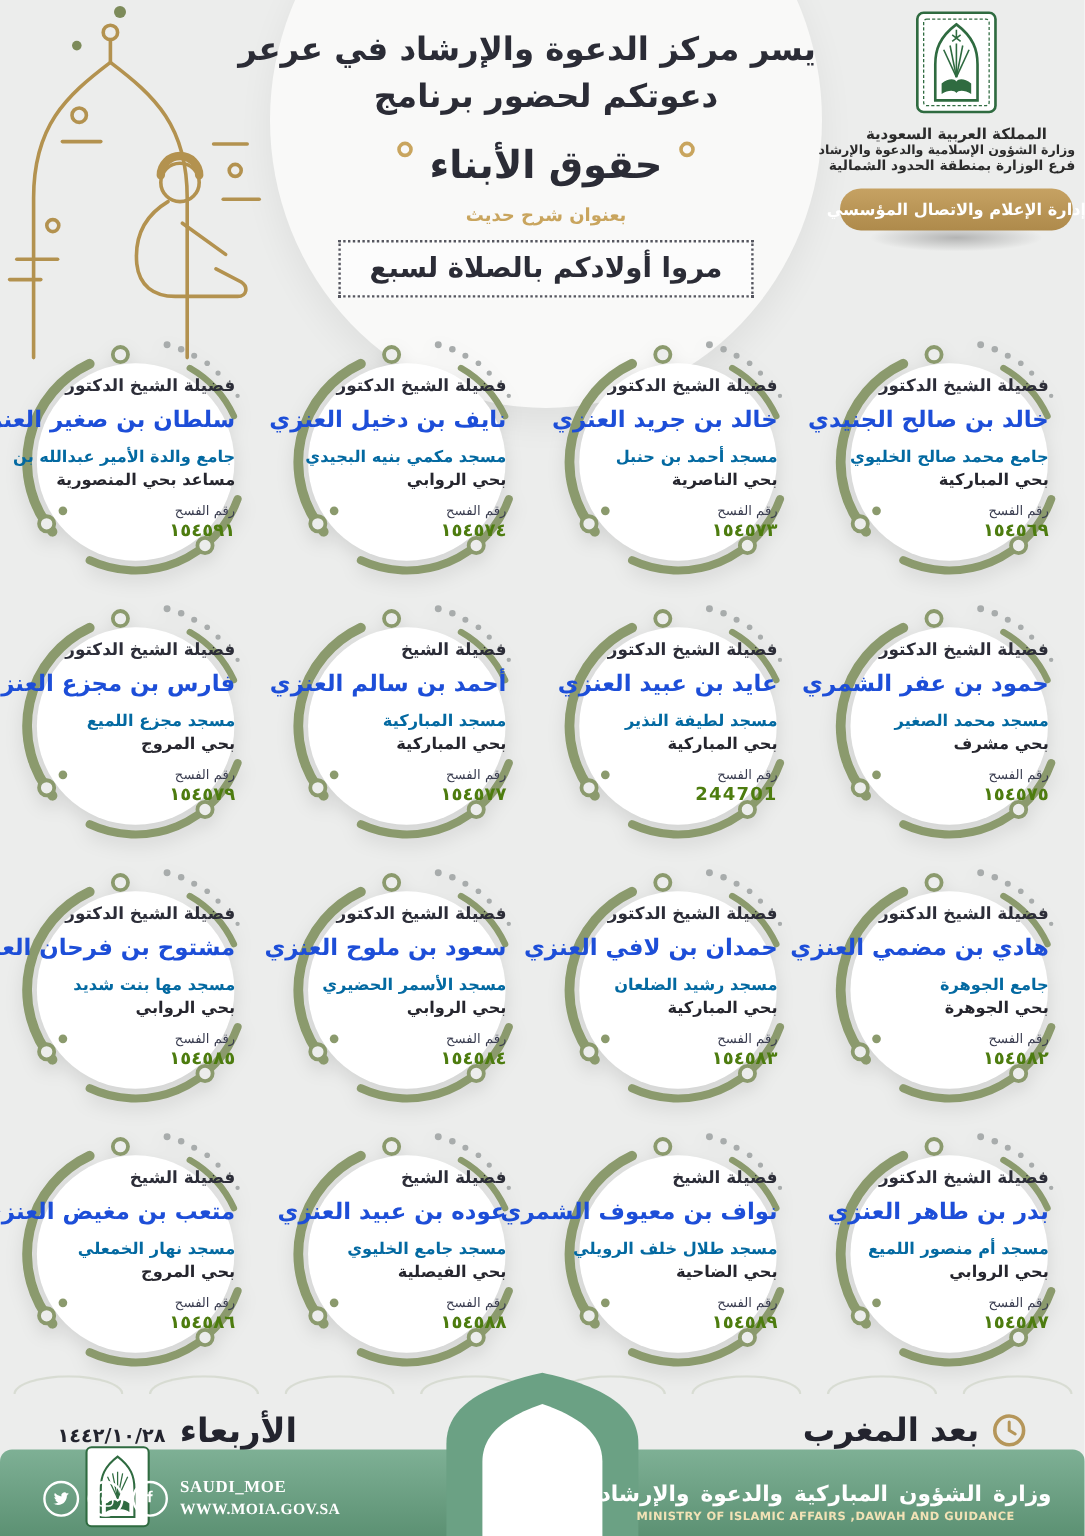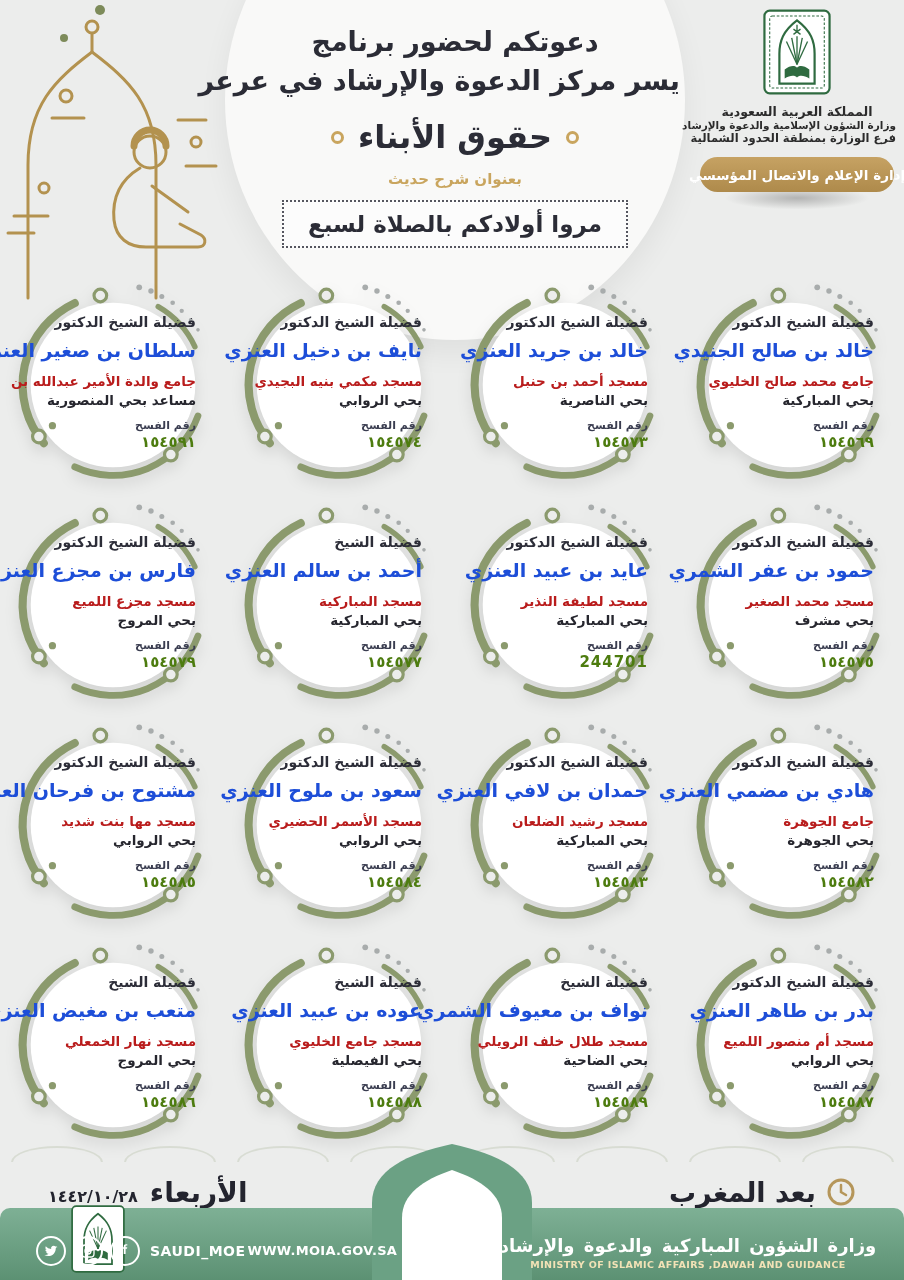--- a/index.html
+++ b/index.html
@@ -14,21 +14,21 @@
   .dome-bg{
     position:absolute;left:225px;top:-140px;width:460px;height:480px;
     background:#f9f9f8;border-radius:50%;
     box-shadow:0 12px 30px rgba(0,0,0,.06);
   }
   .header-text{
     position:absolute;left:230px;top:22px;width:450px;text-align:center;
     color:#2b2c36;
   }
   .h-line{font-size:27px;font-weight:700;white-space:nowrap;line-height:1.45;}
-  .program-row{margin-top:18px;display:flex;align-items:center;justify-content:center;gap:14px;}
+  .program-row{margin-top:18px;display:flex;align-items:flex-start;justify-content:center;gap:14px;}
   .gold-ring{width:13px;height:13px;border:3px solid #c9a55e;border-radius:50%;}
   .program-title{font-size:32px;font-weight:700;color:#2b2c36;white-space:nowrap;}
   .subtitle{margin-top:14px;font-size:15px;font-weight:700;color:#c9a55e;}
   .hadith-box{
     display:inline-block;margin-top:12px;padding:9px 24px;
     border:2px dotted #55565f;background:rgba(255,255,255,.55);
     font-size:23px;font-weight:700;color:#2b2c36;white-space:nowrap;
   }
   
   .left-art{position:absolute;right:auto;left:0;top:0;width:230px;height:300px;}
@@ -66,23 +66,23 @@
   .a-thin{stroke-width:6;}
   .ringlet{fill:#ecedec;stroke:#8b9a6d;stroke-width:3.5;}
   .dotfill{fill:#8b9a6d;}
   .gdot{fill:#a8acac;}
   .card-inner{
     position:absolute;inset:30px;display:flex;flex-direction:column;
     align-items:flex-start;text-align:center;color:#26262e;
   }
   .c-title{margin-top:12px;font-size:14px;font-weight:700;color:#2c2d38;white-space:nowrap;}
   .c-name{margin-top:9px;font-size:19px;font-weight:700;color:#1d4ed8;white-space:nowrap;}
-  .c-mosque{margin-top:12px;font-size:13.5px;font-weight:700;white-space:nowrap;color:#b91c1c;}
+  .c-mosque{margin-top:12px;font-size:13.5px;font-weight:700;white-space:nowrap;color:#0369a1;}
   .c-district{margin-top:3px;font-size:13.5px;font-weight:700;color:#26262e;white-space:nowrap;}
-  .c-permit-label{margin-top:11px;font-size:11px;font-weight:700;color:#3a3d50;}
+  .c-permit-label{margin-top:11px;font-size:11px;font-weight:400;color:#3a3d50;}
   .c-permit-num{margin-top:1px;font-size:15px;font-weight:700;color:#4d7c0f;letter-spacing:1px;}
   
   .scallops{position:absolute;top:1146px;left:0;width:904px;display:flex;justify-content:space-around;opacity:.45;}
   .scallop{width:92px;height:16px;border:2px solid #c2c9b6;border-bottom:none;border-radius:50% 50% 0 0/100% 100% 0 0;}
   .when-row{
     position:absolute;top:1170px;left:0;width:904px;height:44px;
     display:flex;align-items:center;justify-content:space-between;
     padding:0 48px;direction:rtl;color:#23242e;
   }
   .time-group{display:flex;align-items:center;gap:10px;}
@@ -96,21 +96,21 @@
     border-radius:10px 10px 0 0;
   }
   .arch-wrap{position:absolute;bottom:0;left:357px;width:190px;height:142px;}
   .arch-emblem{position:absolute;bottom:6px;left:70px;}
   .ministry-block{position:absolute;bottom:10px;right:26px;width:380px;text-align:center;color:#ffffff;}
   .ministry-ar{font-size:18px;font-weight:700;white-space:nowrap;word-spacing:3px;}
   .ministry-en{margin-top:3px;font-size:9.5px;font-weight:700;color:#f2e2b6;letter-spacing:.4px;white-space:nowrap;}
   .social-block{position:absolute;bottom:14px;left:36px;display:flex;align-items:center;gap:10px;direction:ltr;}
   .social-icons{display:flex;gap:7px;}
   .s-icon{width:30px;height:30px;border:2px solid #ffffff;border-radius:50%;display:flex;align-items:center;justify-content:center;}
-  .social-text{display:flex;gap:2px;color:#ffffff;text-align:left;}
+  .social-text{display:flex;flex-direction:column;gap:2px;color:#ffffff;text-align:left;font-family:Liberation Serif, serif;}
   .handle{font-size:14px;font-weight:700;letter-spacing:.5px;}
   .website{font-size:13px;font-weight:700;letter-spacing:.3px;}
 </style>
 </head>
 <body>
 
 <div id="poster">
 
   <div class="dome-bg"></div>
 
@@ -128,22 +128,22 @@
     <path d="M140 168 C120 180 112 198 114 220 C116 238 128 247 146 247 L198 247 C206 247 207 239 201 235 L180 224"></path>
     <path d="M152 186 L188 212"></path>
     <line x1="14" y1="216" x2="48" y2="216"></line>
     <line x1="8" y1="233" x2="34" y2="233"></line>
     <line x1="186" y1="166" x2="216" y2="166"></line>
     <line x1="52" y1="118" x2="84" y2="118"></line>
     <line x1="178" y1="120" x2="206" y2="120"></line>
   </svg>
 
   <div class="header-text">
+    <div class="h-line">يسر مركز الدعوة والإرشاد في عرعر</div>
     <div class="h-line">دعوتكم لحضور برنامج</div>
-    <div class="h-line">يسر مركز الدعوة والإرشاد في عرعر</div>
     <div class="program-row">
       <span class="gold-ring"></span>
       <span class="program-title">حقوق الأبناء</span>
       <span class="gold-ring"></span>
     </div>
     <div class="subtitle">بعنوان شرح حديث</div>
     <div class="hadith-box">مروا أولادكم بالصلاة لسبع</div>
   </div>
 
   <div id="org">

